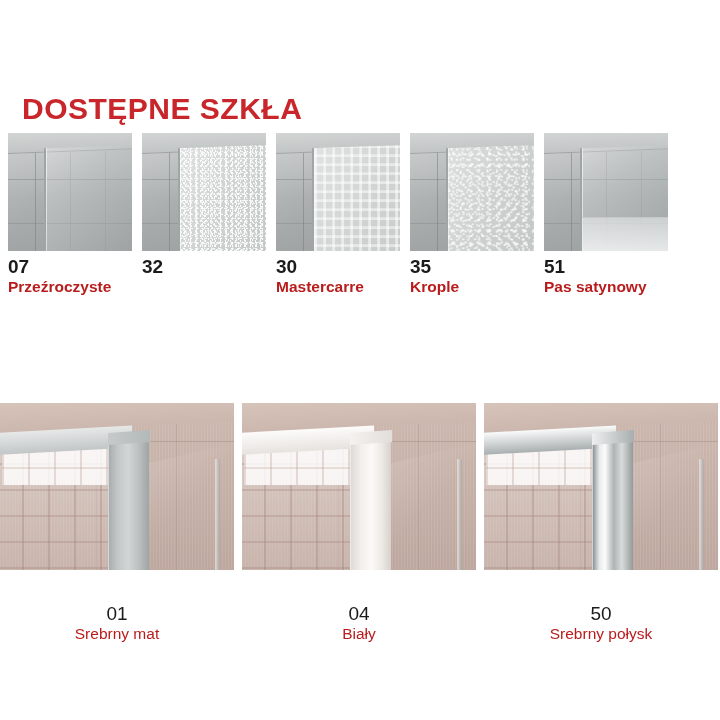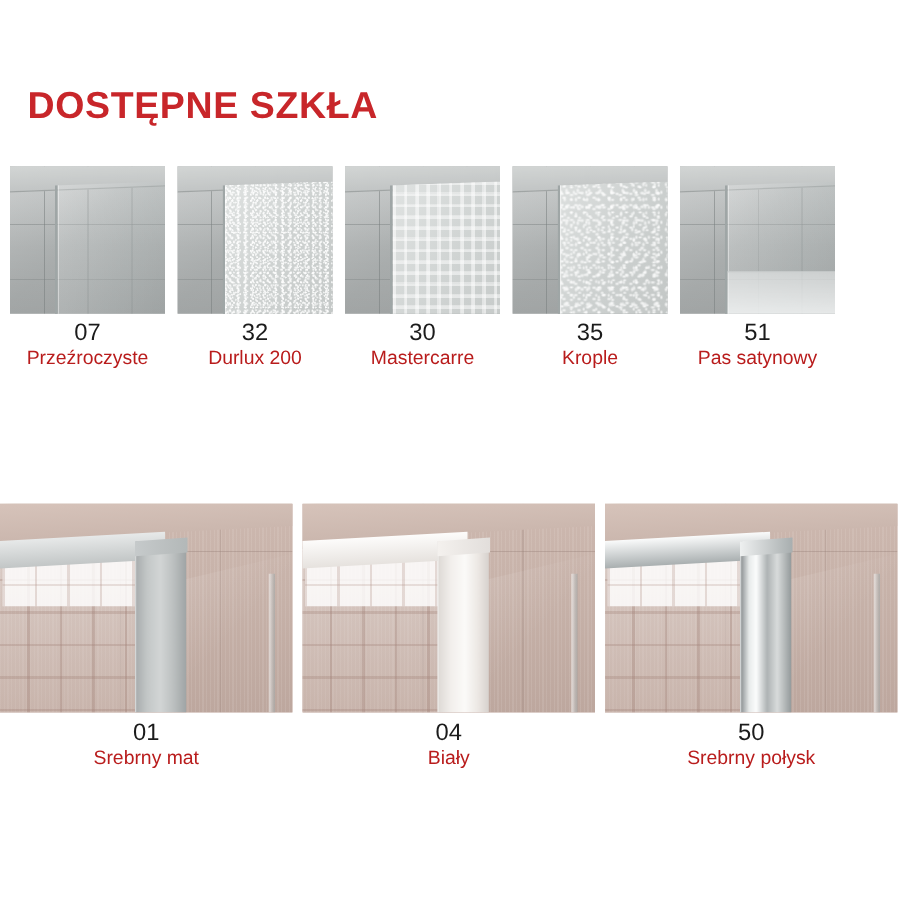--- a/index.html
+++ b/index.html
@@ -20,21 +20,21 @@
   
   .section-heading {
     position: absolute;
     left: 22px;
     font-size: 30px;
     font-weight: bold;
     letter-spacing: 0.5px;
     color: #c8262a;
     white-space: nowrap;
   }
-  #heading-glass { top: 68px; }
+  #heading-glass { top: 92px; }
   #heading-profile { top: 358px; }
 
   
   .glass-row {
     position: absolute;
     left: 8px;
     top: 133px;
     width: 704px;
     height: 118px;
     display: flex;
@@ -152,21 +152,21 @@
 
   
   .glass-captions {
     position: absolute;
     left: 8px;
     top: 256px;
     width: 704px;
     display: flex;
     gap: 10px;
   }
-  .glass-captions .cap { width: 124px; text-align: center; }
+  .glass-captions .cap { width: 124px; text-align: left; font-weight: bold; }
 
   .cap .code {
     font-size: 19px;
     color: #1b1b1b;
     line-height: 1.18;
     white-space: nowrap;
   }
   .cap .name {
     font-size: 15.5px;
     color: #b91c1c;
@@ -291,21 +291,21 @@
     width: 5px;
     background: linear-gradient(to right, rgba(255,255,255,0.55), rgba(150,157,157,0.55));
   }
   .prail.rail-silver-matt { background: linear-gradient(to bottom, #e7e9e9, #c2c6c6); }
   .prail.rail-white       { background: linear-gradient(to bottom, #fdfcfb, #e6e2de); }
   .prail.rail-silver-gloss{ background: linear-gradient(to bottom, #fafbfb, #a9afb0); }
 
   .profile-captions {
     position: absolute;
     left: 0;
-    top: 576px;
+    top: 603px;
     width: 720px;
     display: flex;
     gap: 8px;
     align-items: center;
   }
   .profile-captions .cap { width: 234px; text-align: center; }
   .profile-captions .cap .code { font-size: 19px; }
   .profile-captions .cap .name { font-size: 15.5px; }
 </style>
 </head>
@@ -355,21 +355,20 @@
 
   </div>
 
   <div class="glass-captions">
     <div class="cap">
       <div class="code">07</div>
       <div class="name">Przeźroczyste</div>
     </div>
     <div class="cap">
       <div class="code">32</div>
-      <div class="name">Durlux 200</div>
     </div>
     <div class="cap">
       <div class="code">30</div>
       <div class="name">Mastercarre</div>
     </div>
     <div class="cap">
       <div class="code">35</div>
       <div class="name">Krople</div>
     </div>
     <div class="cap">

